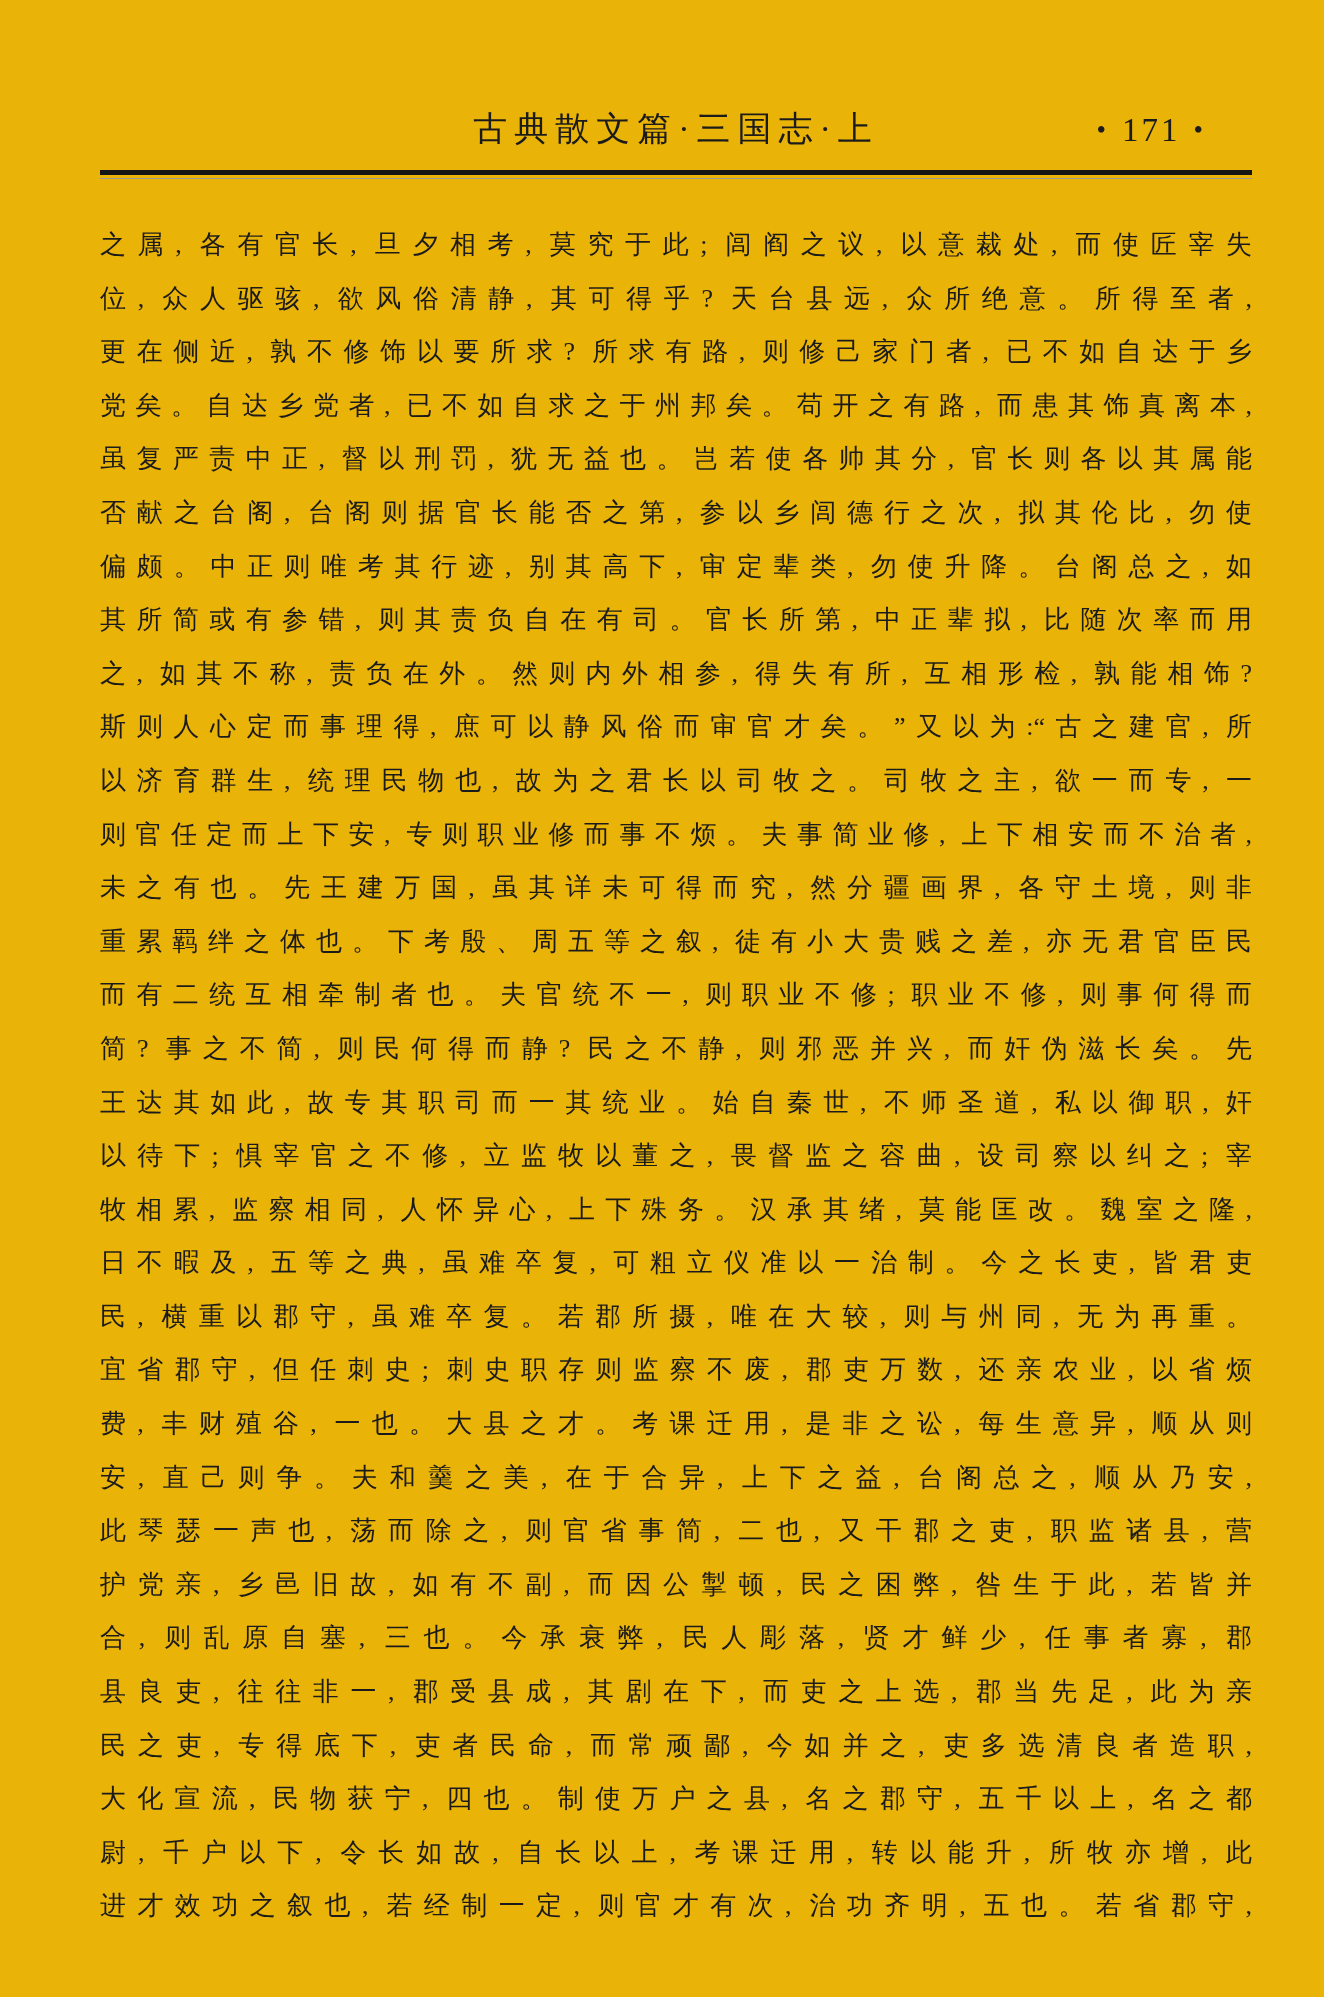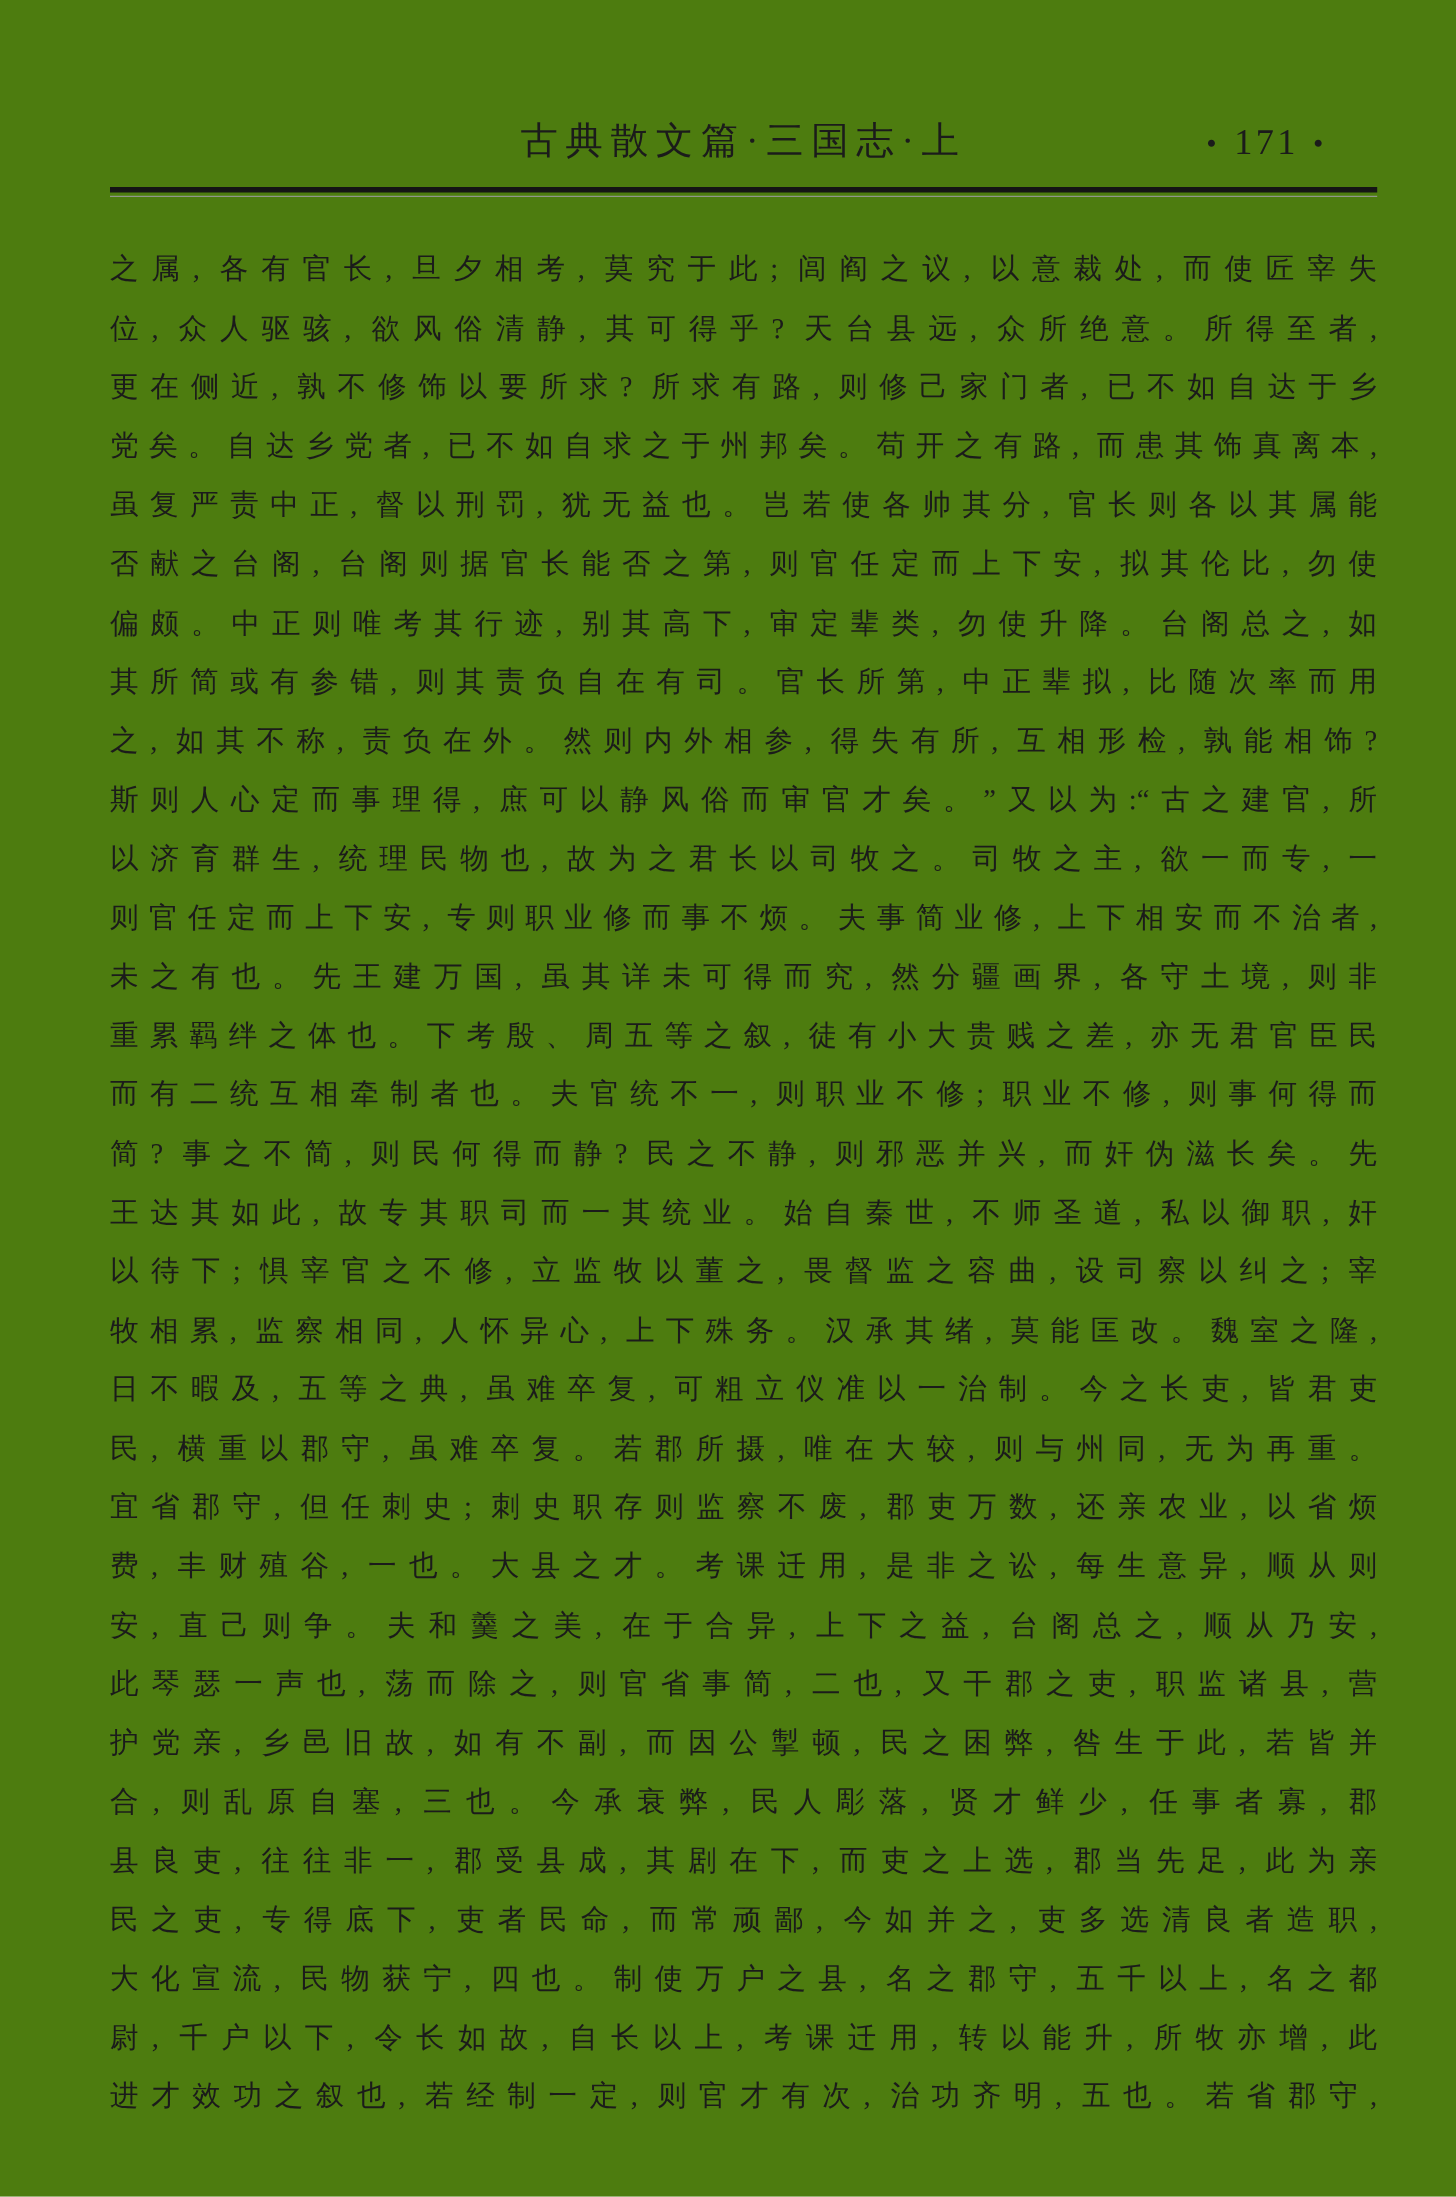--- a/index.html
+++ b/index.html
@@ -1,20 +1,20 @@
 <!DOCTYPE html>
 <html><head>
 <meta charset="utf-8">
 <style>
   html, body { margin: 0; padding: 0; background: #ffffff; }
   .page {
     position: relative;
     width: 1324px;
     height: 1997px;
-    background: #4d7c0f;
+    background: #eab308;
     color: #1b1b1b;
     font-family: "Liberation Serif", "DejaVu Serif", serif;
     overflow: hidden;
   }
   .content {
     position: absolute;
     left: 100px;
     top: 0;
     width: 1152px;
   }
@@ -89,21 +89,21 @@
 
     <div class="rule-primary"></div>
     <div class="rule-secondary"></div>
 
     <div class="bodytext">
       <p class="line">之属, 各有官长, 旦夕相考, 莫究于此; 闾阎之议, 以意裁处, 而使匠宰失</p>
       <p class="line">位, 众人驱骇, 欲风俗清静, 其可得乎? 天台县远, 众所绝意。所得至者,</p>
       <p class="line">更在侧近, 孰不修饰以要所求? 所求有路, 则修己家门者, 已不如自达于乡</p>
       <p class="line">党矣。自达乡党者, 已不如自求之于州邦矣。苟开之有路, 而患其饰真离本,</p>
       <p class="line">虽复严责中正, 督以刑罚, 犹无益也。岂若使各帅其分, 官长则各以其属能</p>
-      <p class="line">否献之台阁, 台阁则据官长能否之第, 则官任定而上下安, 拟其伦比, 勿使</p>
+      <p class="line">否献之台阁, 台阁则据官长能否之第, 参以乡闾德行之次, 拟其伦比, 勿使</p>
       <p class="line">偏颇。中正则唯考其行迹, 别其高下, 审定辈类, 勿使升降。台阁总之, 如</p>
       <p class="line">其所简或有参错, 则其责负自在有司。官长所第, 中正辈拟, 比随次率而用</p>
       <p class="line">之, 如其不称, 责负在外。然则内外相参, 得失有所, 互相形检, 孰能相饰?</p>
       <p class="line">斯则人心定而事理得, 庶可以静风俗而审官才矣。”又以为:“古之建官, 所</p>
       <p class="line">以济育群生, 统理民物也, 故为之君长以司牧之。司牧之主, 欲一而专, 一</p>
       <p class="line">则官任定而上下安, 专则职业修而事不烦。夫事简业修, 上下相安而不治者,</p>
       <p class="line">未之有也。先王建万国, 虽其详未可得而究, 然分疆画界, 各守土境, 则非</p>
       <p class="line">重累羁绊之体也。下考殷、周五等之叙, 徒有小大贵贱之差, 亦无君官臣民</p>
       <p class="line">而有二统互相牵制者也。夫官统不一, 则职业不修; 职业不修, 则事何得而</p>
       <p class="line">简? 事之不简, 则民何得而静? 民之不静, 则邪恶并兴, 而奸伪滋长矣。先</p>

